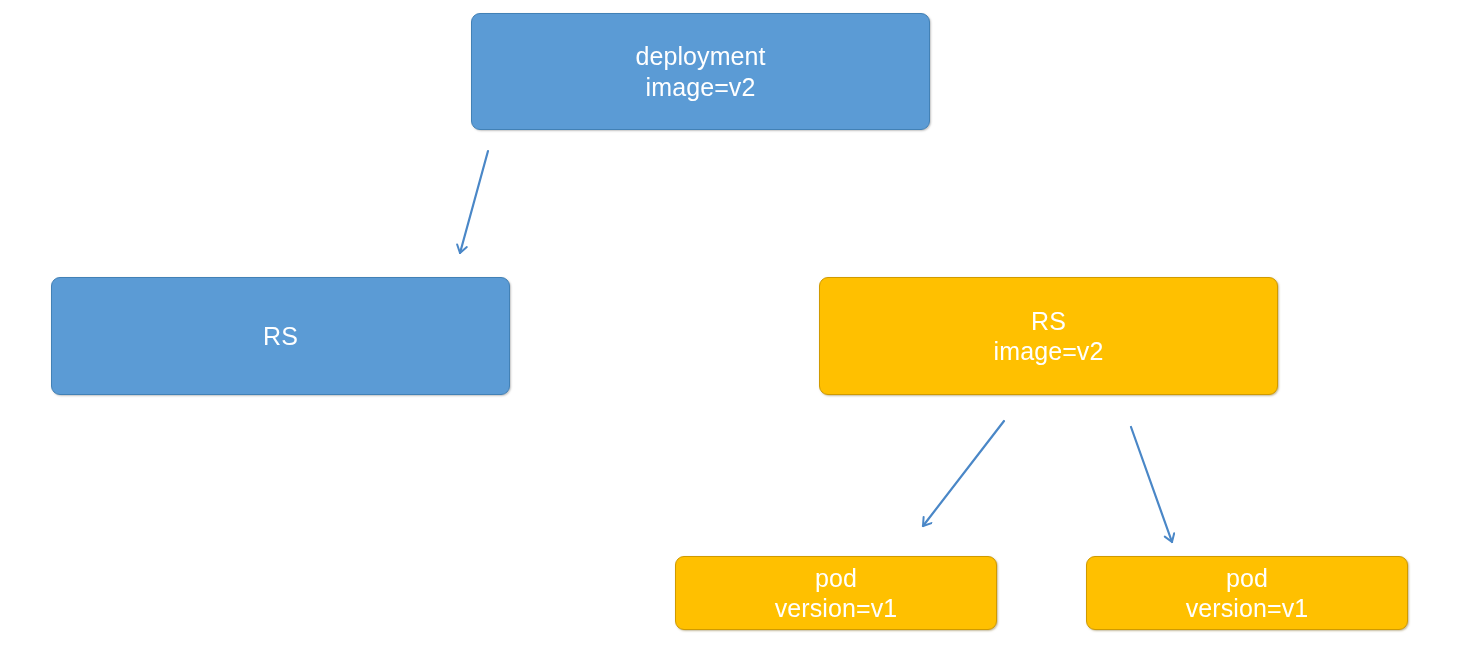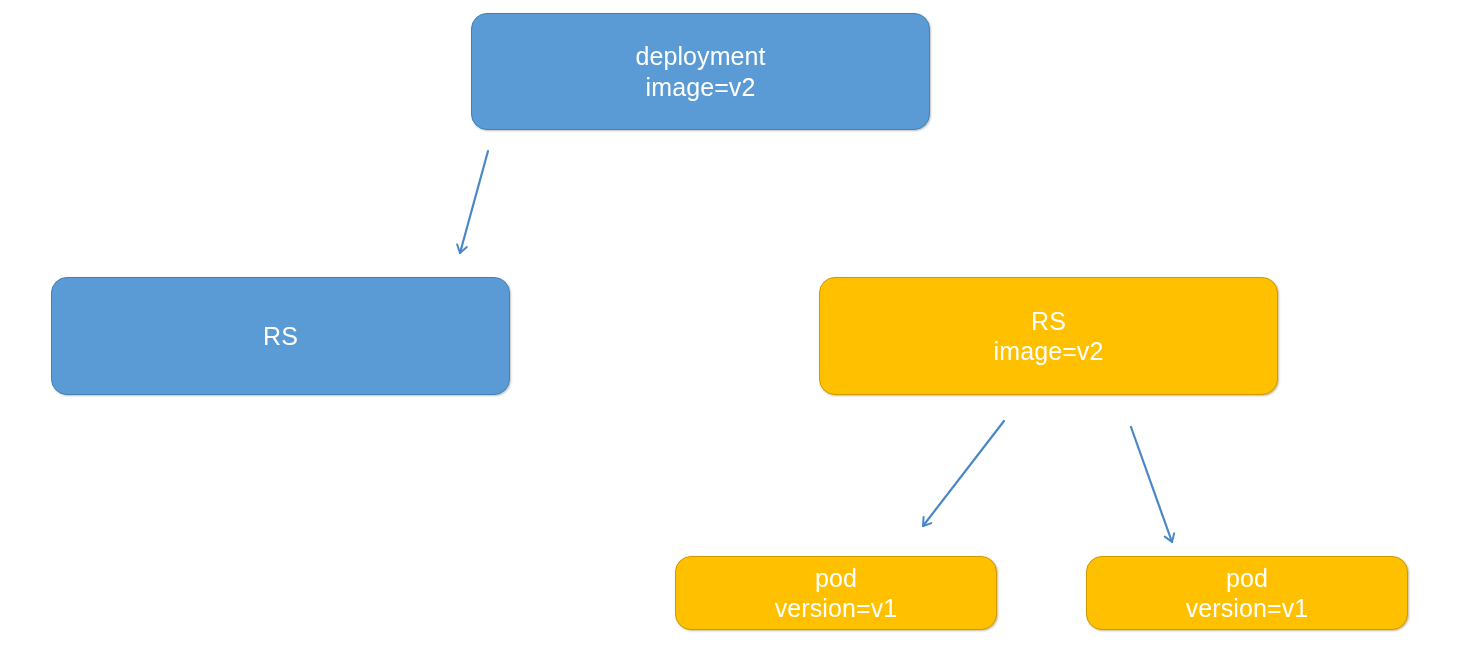--- a/index.html
+++ b/index.html
@@ -17,21 +17,21 @@
     background: #ffffff;
     overflow: hidden;
   }
   .node {
     position: absolute;
     box-sizing: border-box;
     display: flex;
     flex-direction: column;
     align-items: center;
     justify-content: center;
-    border-radius: 16px;
+    border-radius: 9px;
     color: #ffffff;
     text-align: center;
     line-height: 1.22;
     font-size: 25px;
     font-weight: 400;
     letter-spacing: 0.1px;
     user-select: none;
   }
   .node .line {
     display: block;

